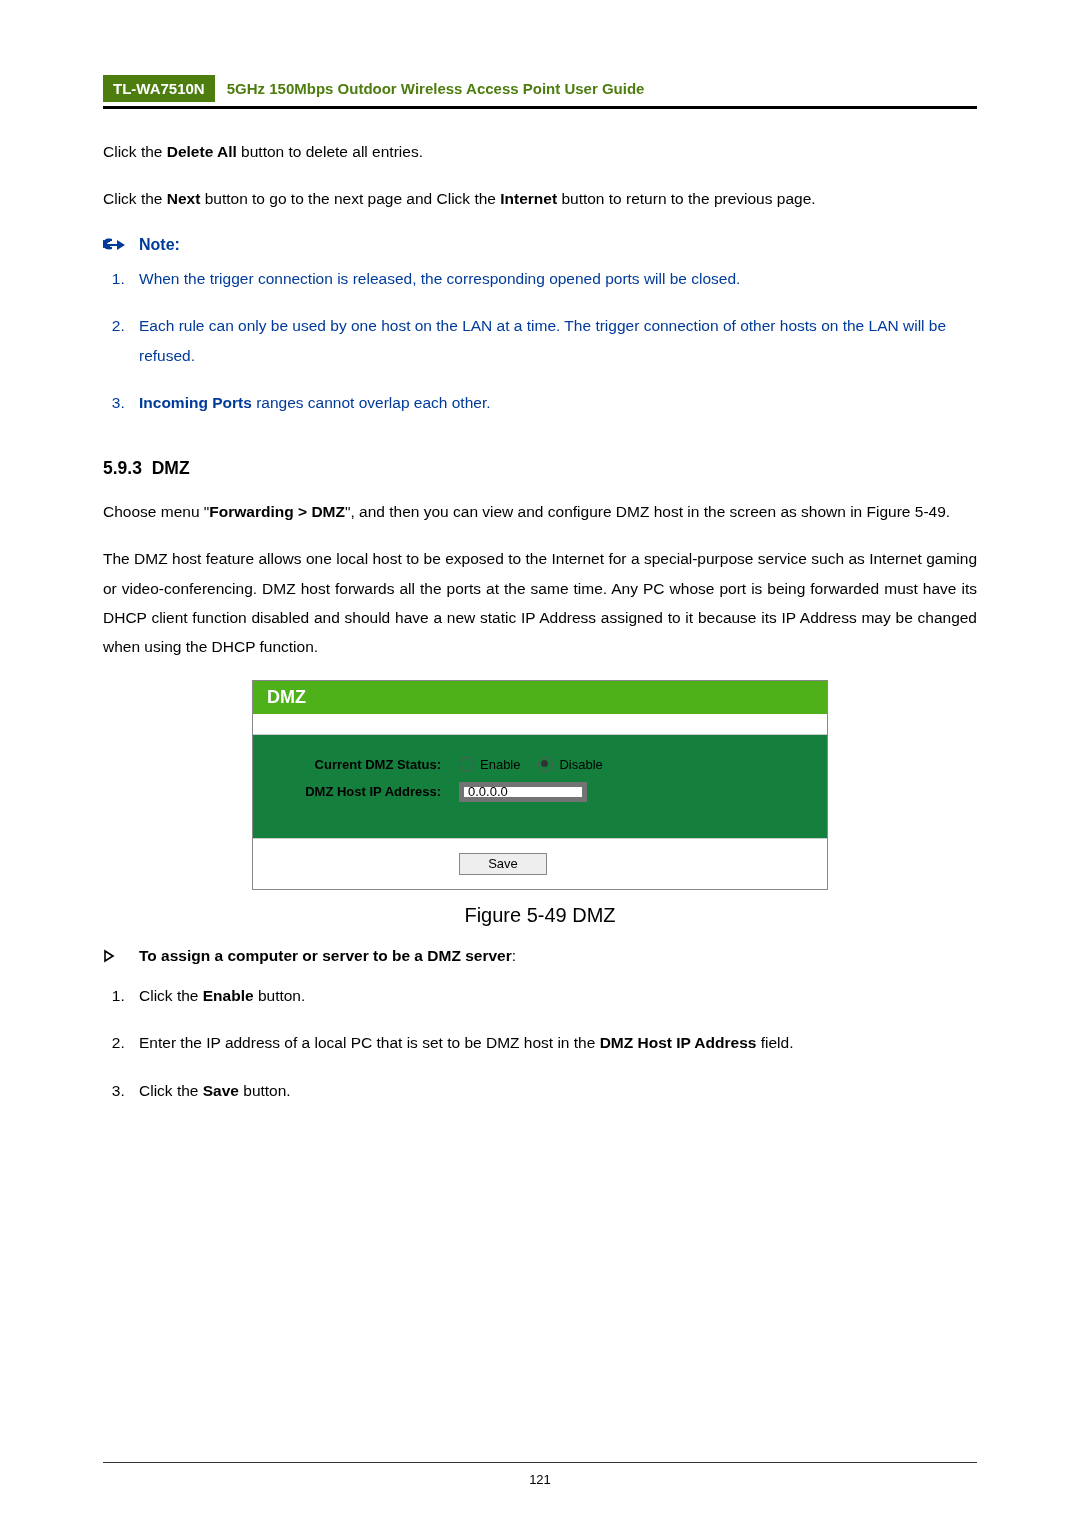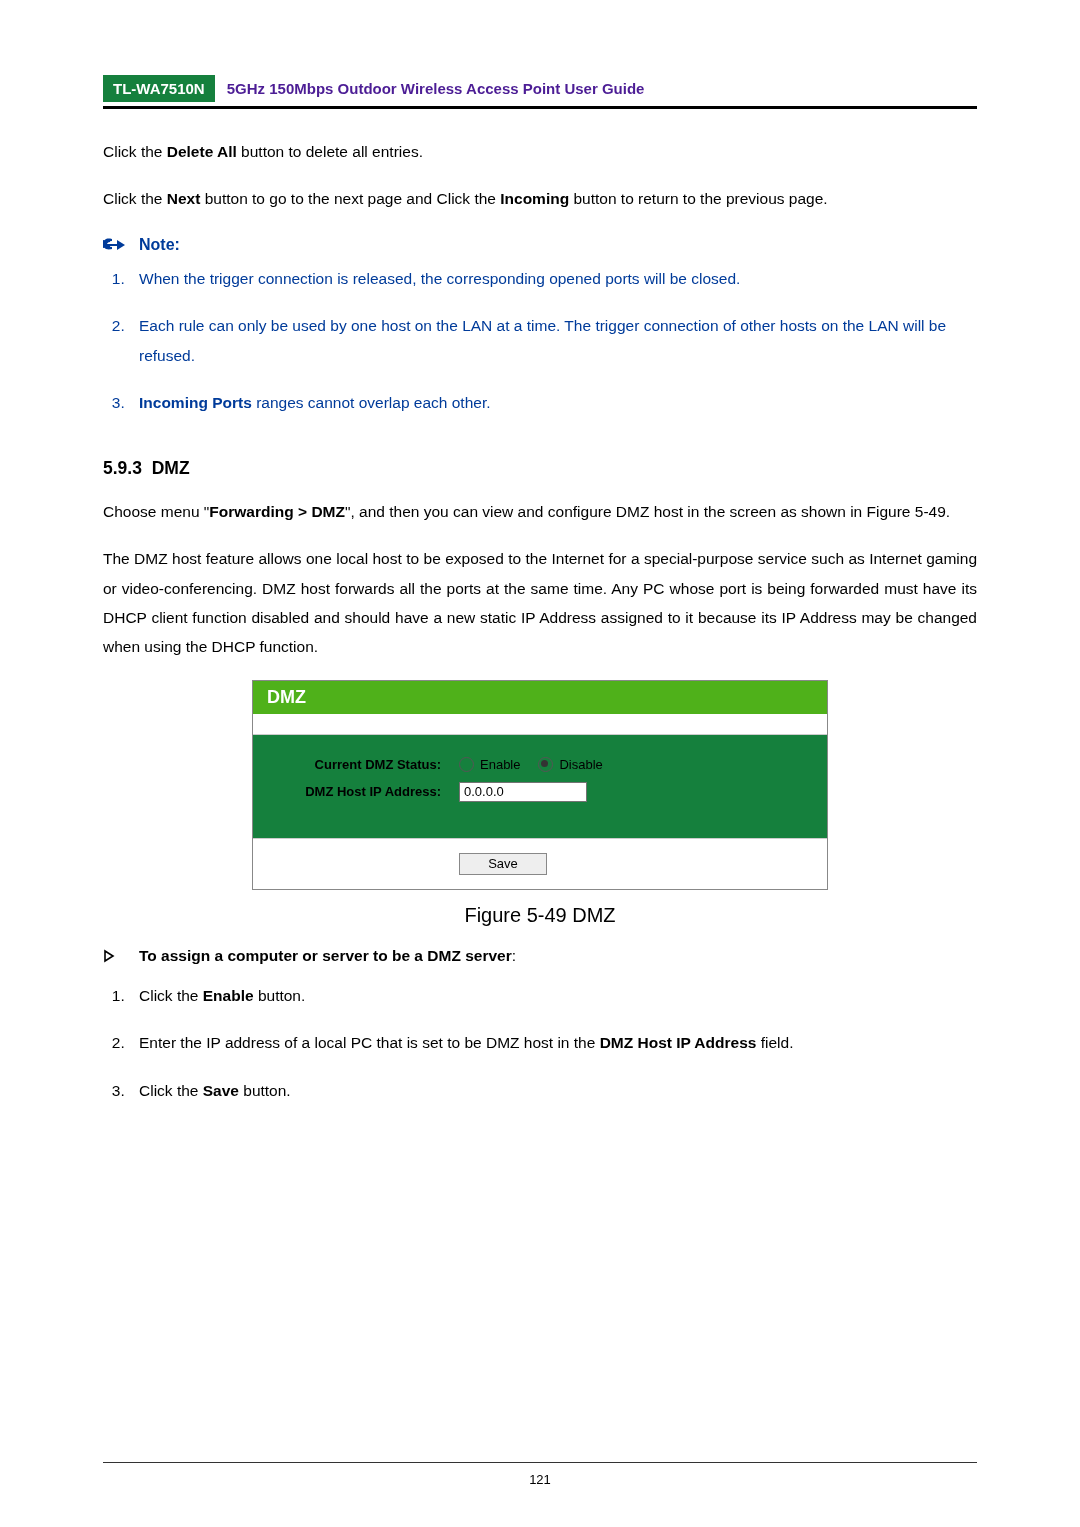--- a/index.html
+++ b/index.html
@@ -16,28 +16,28 @@
     padding: 75px 103px 40px 103px;
     position: relative;
   }
   
   .hdr {
     display: flex;
     align-items: stretch;
     margin-bottom: 4px;
   }
   .hdr-model {
-    background: #15803d;
+    background: #4d7c0f;
     color: #fff;
     font-weight: bold;
     padding: 5px 10px;
     font-size: 15px;
   }
   .hdr-title {
-    color: #4c1d95;
+    color: #4d7c0f;
     font-weight: bold;
     padding: 5px 0 5px 12px;
     font-size: 15px;
     flex: 1;
   }
   .hdr-rule {
     height: 3px;
     background: #000;
     margin-bottom: 28px;
   }
@@ -131,21 +131,21 @@
     width: 7px;
     height: 7px;
     background: #333;
     border-radius: 50%;
     top: 2px;
     left: 2px;
   }
   .ip-input {
     width: 128px;
     height: 20px;
-    border: 1px solid #737373;
+    border: 5px solid #737373;
     padding: 1px 4px;
     font-size: 13px;
     font-family: inherit;
     box-sizing: border-box;
     background: #fff;
   }
   .dmz-foot {
     border-top: 1px solid #ccc;
     padding: 14px 18px;
     background: #fff;
@@ -213,21 +213,21 @@
     <div class="hdr-model">TL-WA7510N</div>
     <div class="hdr-title">5GHz 150Mbps Outdoor Wireless Access Point User Guide</div>
   </div>
   <div class="hdr-rule"></div>
 
   <p class="body">
     <span>Click the </span><span class="b">Delete All</span><span> button to delete all entries.</span>
   </p>
 
   <p class="body justify">
-    <span>Click the </span><span class="b">Next</span><span> button to go to the next page and Click the </span><span class="b">Incoming</span><span> button to return to the previous page.</span>
+    <span>Click the </span><span class="b">Next</span><span> button to go to the next page and Click the </span><span class="b">Internet</span><span> button to return to the previous page.</span>
   </p>
 
   <div class="note-row">
     <span class="note-icon">
       <svg width="26" height="18" viewBox="0 0 26 18">
           <path fill="#003b9a" d="M2 8 h12 v-4 l8 5 -8 5 v-4 H2 Z M0 4 a3 3 0 0 1 3 3 v2 a3 3 0 0 1 -3 3 Z" transform="translate(0,0)"></path>
           <path fill="#003b9a" d="M1 7 C1 4 4 3 7 3 l0 3 c-2 0 -3 1 -3 2 c0 1 1 2 3 2 l0 3 c-3 0 -6 -1 -6 -4 z"></path>
           <path fill="#003b9a" d="M7 5 h11 l4 4 -4 4 H7 Z" opacity="0"></path>
           <path fill="#003b9a" d="M6 3 h3 v10 h-3 z M10 6 h10 l4 3 -4 3 h-10 z" opacity="0"></path>
           <path fill="#003b9a" d="M3 3c3-1 6 0 6 0l0 2c-3 0-5 1-5 3s2 3 5 3l0 2c0 0-3 1-6 0-2-1-3-3-3-5s1-4 3-5z"></path>

